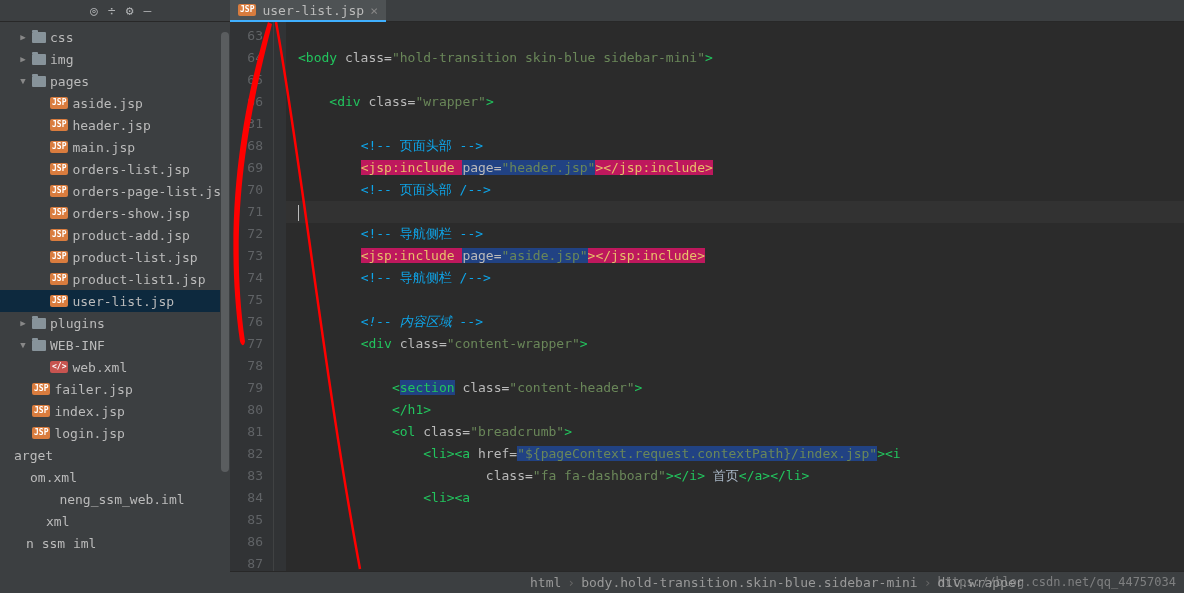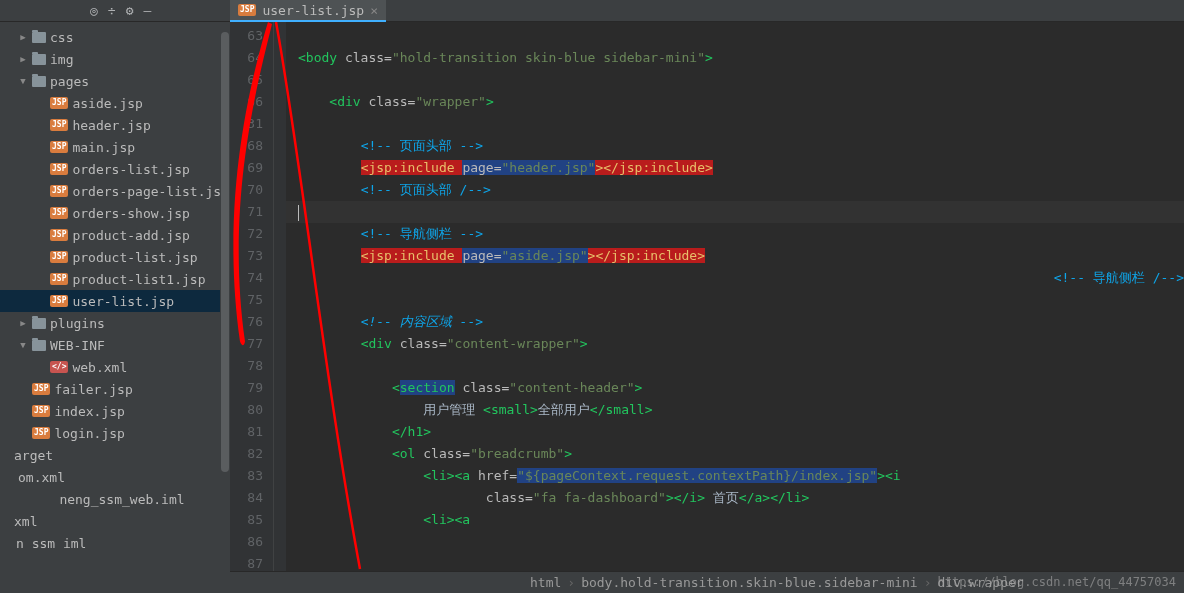--- a/index.html
+++ b/index.html
@@ -31,21 +31,21 @@
 .gutter{width:44px;background:#313335;text-align:right;padding:3px 10px 0 0;color:#606366;border-right:1px solid #404243}
 .gutter div{height:22px;line-height:22px}
 .fold-strip{width:12px;background:#313335}
 .code{flex:1;padding:3px 0 0 12px;position:relative;font-family:Consolas,monospace}
 .code-line{height:22px;line-height:22px;white-space:pre}
 .code .tag{color:#22c55e}
 .code .attr{color:#bababa}
 .code .str{color:#6a8759}
 .code .cmt{color:#0ea5e9}
 .code .txt{color:#a9b7c6}
-.code .nsp{color:#e8bf6a;background:#b91c1c}
+.code .nsp{color:#e8bf6a;background:#be185d}
 .code .hl{background:#214283}
 .caret-line{position:absolute;left:0;right:0;height:22px;background:#323232;z-index:0}
 .caret{display:inline-block;width:1px;height:16px;background:#bbb;vertical-align:middle}
 .annot{position:absolute;top:0;left:0;width:100%;height:100%;pointer-events:none;z-index:5}
 .breadcrumb{height:22px;background:#3c3f41;display:flex;align-items:center;padding-left:300px;gap:6px;color:#999;border-top:1px solid #282828}
 .breadcrumb .sep{color:#666}
 .watermark{position:absolute;right:8px;bottom:4px;color:#aaa;font-size:12px;opacity:.6;z-index:10}
 </style>
 </head>
 <body>
@@ -162,33 +162,33 @@
           </div>
           <div class="node" style="padding-left: 18px;">
             <span class="arrow"></span>
             <span class="jsp-ico">JSP</span>
             <span class="lbl">login.jsp</span>
           </div>
           <div class="node" style="padding-left: 0px;">
             <span class="arrow"></span>
             <span class="lbl">arget</span>
           </div>
-          <div class="node" style="padding-left: 4px;">
+          <div class="node" style="padding-left: 16px;">
             <span class="arrow"></span>
             <span class="lbl">om.xml</span>
           </div>
           <div class="node" style="padding-left: 0px; justify-content: center;">
             <span class="arrow"></span>
             <span class="lbl">neng_ssm_web.iml</span>
           </div>
-          <div class="node" style="padding-left: 0px;">
+          <div class="node" style="padding-left: 0px; margin-left: 32px;">
             <span class="arrow"></span>
             <span class="lbl">xml</span>
           </div>
-          <div class="node" style="padding-left: 2px;">
+          <div class="node" style="padding-left: 12px;">
             <span class="arrow"></span>
             <span class="lbl">n ssm iml</span>
           </div>
         </div>
       <div class="sidebar-sb">
           <div class="thumb"></div>
         </div>
     </div>
 
     <div class="editor">
@@ -227,27 +227,26 @@
             <div class="code-line" style="position: relative; z-index: 1;"></div>
             <div class="code-line" style="position: relative; z-index: 1;">    <span class="tag">&lt;div </span><span class="attr">class=</span><span class="str">"wrapper"</span><span class="tag">&gt;</span></div>
             <div class="code-line" style="position: relative; z-index: 1;"></div>
             <div class="code-line" style="position: relative; z-index: 1;">        <span class="cmt">&lt;!-- 页面头部 --&gt;</span></div>
             <div class="code-line" style="position: relative; z-index: 1;">        <span class="nsp">&lt;jsp:include </span><span class="attr hl">page=</span><span class="str hl">"header.jsp"</span><span class="nsp">&gt;&lt;/jsp:include&gt;</span></div>
             <div class="code-line" style="position: relative; z-index: 1;">        <span class="cmt">&lt;!-- 页面头部 /--&gt;</span></div>
             <div class="caret-line" style="top: 179px;"></div>
             <div class="code-line" style="position: relative; z-index: 1;"><span class="caret"></span></div>
             <div class="code-line" style="position: relative; z-index: 1;">        <span class="cmt">&lt;!-- 导航侧栏 --&gt;</span></div>
             <div class="code-line" style="position: relative; z-index: 1;">        <span class="nsp">&lt;jsp:include </span><span class="attr hl">page=</span><span class="str hl">"aside.jsp"</span><span class="nsp">&gt;&lt;/jsp:include&gt;</span></div>
-            <div class="code-line" style="position: relative; z-index: 1; text-align: right;">        <span class="cmt">&lt;!-- 导航侧栏 /--&gt;</span></div>
+            <div class="code-line" style="position: relative; z-index: 1;">        <span class="cmt">&lt;!-- 导航侧栏 /--&gt;</span></div>
             <div class="code-line" style="position: relative; z-index: 1;"></div>
             <div class="code-line" style="position: relative; z-index: 1; font-style: italic;">        <span class="cmt">&lt;!-- 内容区域 --&gt;</span></div>
             <div class="code-line" style="position: relative; z-index: 1;">        <span class="tag">&lt;div </span><span class="attr">class=</span><span class="str">"content-wrapper"</span><span class="tag">&gt;</span></div>
             <div class="code-line" style="position: relative; z-index: 1;"></div>
             <div class="code-line" style="position: relative; z-index: 1;">            <span class="tag">&lt;</span><span class="tag hl">section</span><span class="tag"> </span><span class="attr">class=</span><span class="str">"content-header"</span><span class="tag">&gt;</span></div>
-            <div class="code-line" style="position: relative; z-index: 1;">                <span class="txt">用户管理 </span><span class="tag">&lt;small&gt;</span><span class="txt">全部用户</span><span class="tag">&lt;/small&gt;</span></div>
             <div class="code-line" style="position: relative; z-index: 1;">            <span class="tag">&lt;/h1&gt;</span></div>
             <div class="code-line" style="position: relative; z-index: 1;">            <span class="tag">&lt;ol </span><span class="attr">class=</span><span class="str">"breadcrumb"</span><span class="tag">&gt;</span></div>
             <div class="code-line" style="position: relative; z-index: 1;">                <span class="tag">&lt;li&gt;&lt;a </span><span class="attr">href=</span><span class="str hl">"${pageContext.request.contextPath}/index.jsp"</span><span class="tag">&gt;&lt;i</span></div>
             <div class="code-line" style="position: relative; z-index: 1;">                        <span class="attr">class=</span><span class="str">"fa fa-dashboard"</span><span class="tag">&gt;&lt;/i&gt; </span><span class="txt">首页</span><span class="tag">&lt;/a&gt;&lt;/li&gt;</span></div>
             <div class="code-line" style="position: relative; z-index: 1;">                <span class="tag">&lt;li&gt;&lt;a</span></div>
           </div>
         <svg class="annot" viewBox="0 0 954 550" preserveAspectRatio="none">
           <path d="M 38 0 C 20 60, -10 180, 10 320 C 12 325, 14 325, 15 320 C -5 180, 28 60, 42 2 Z" fill="#ff0000"></path>
           <path d="M 46 0 C 70 130, 95 360, 130 548" stroke="#ff0000" stroke-width="2.5" fill="none"></path>
         </svg>

